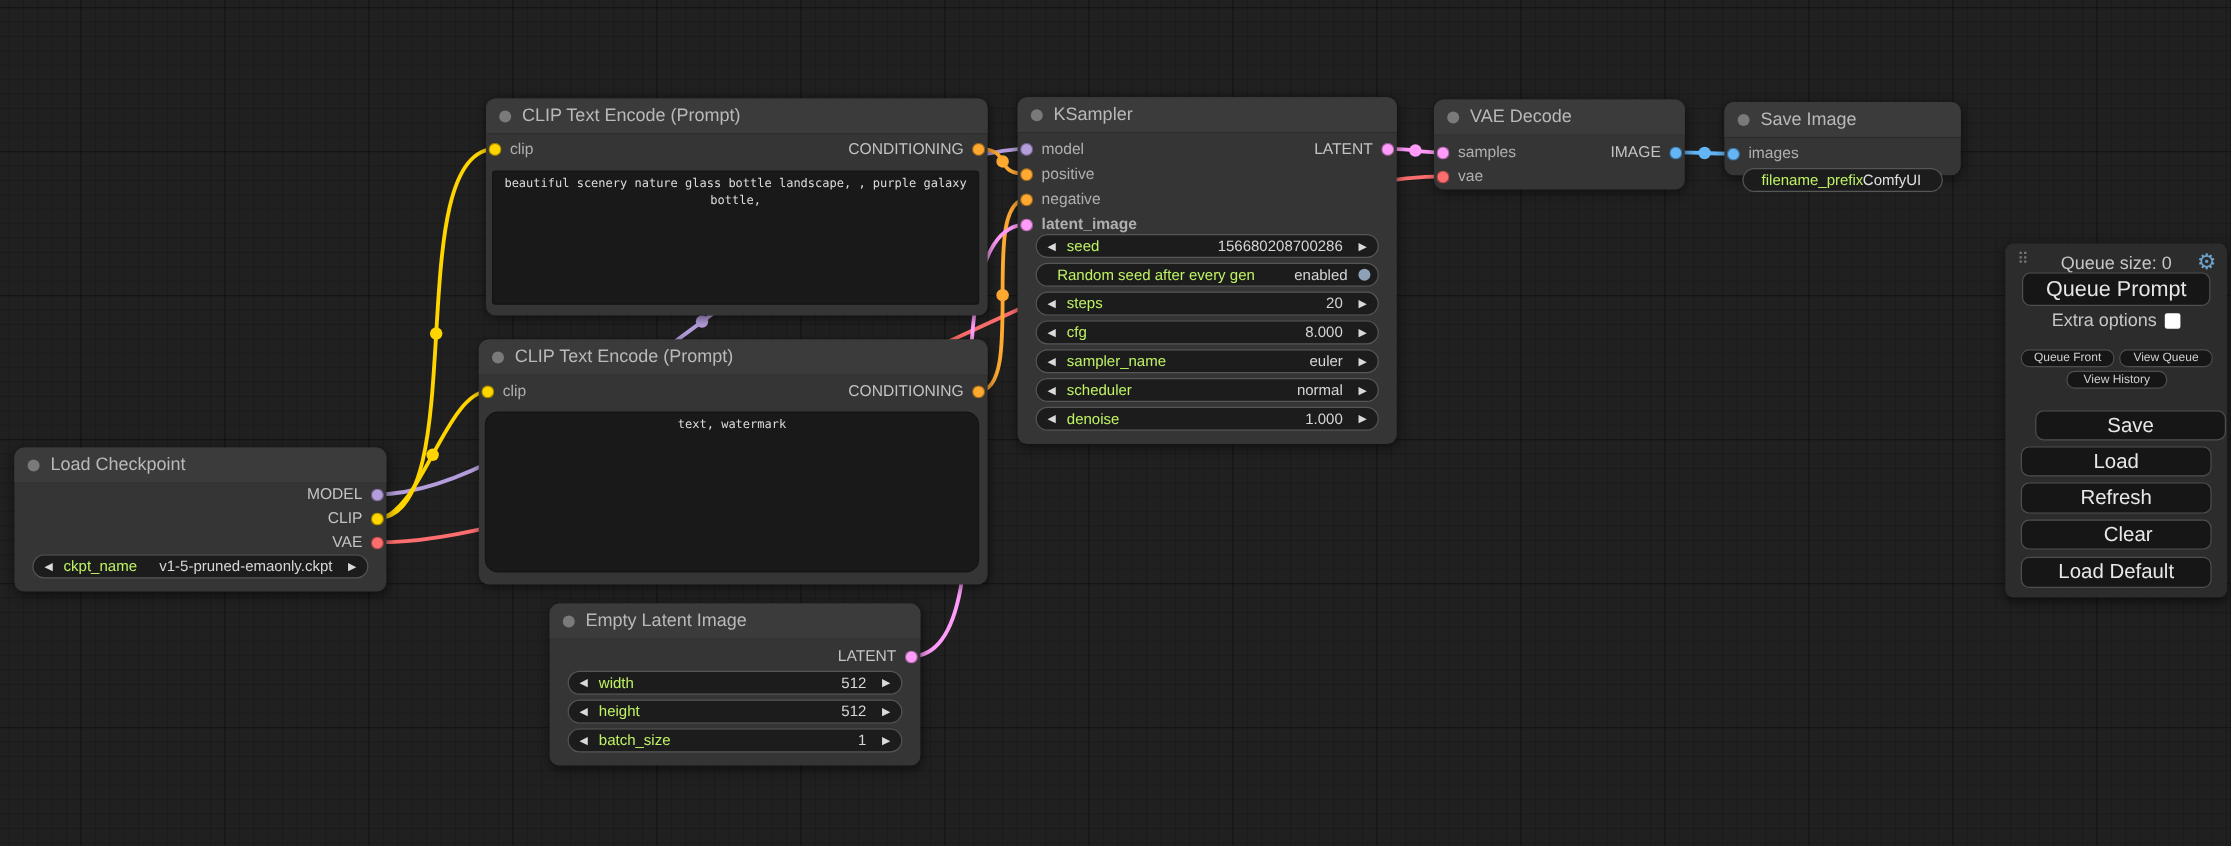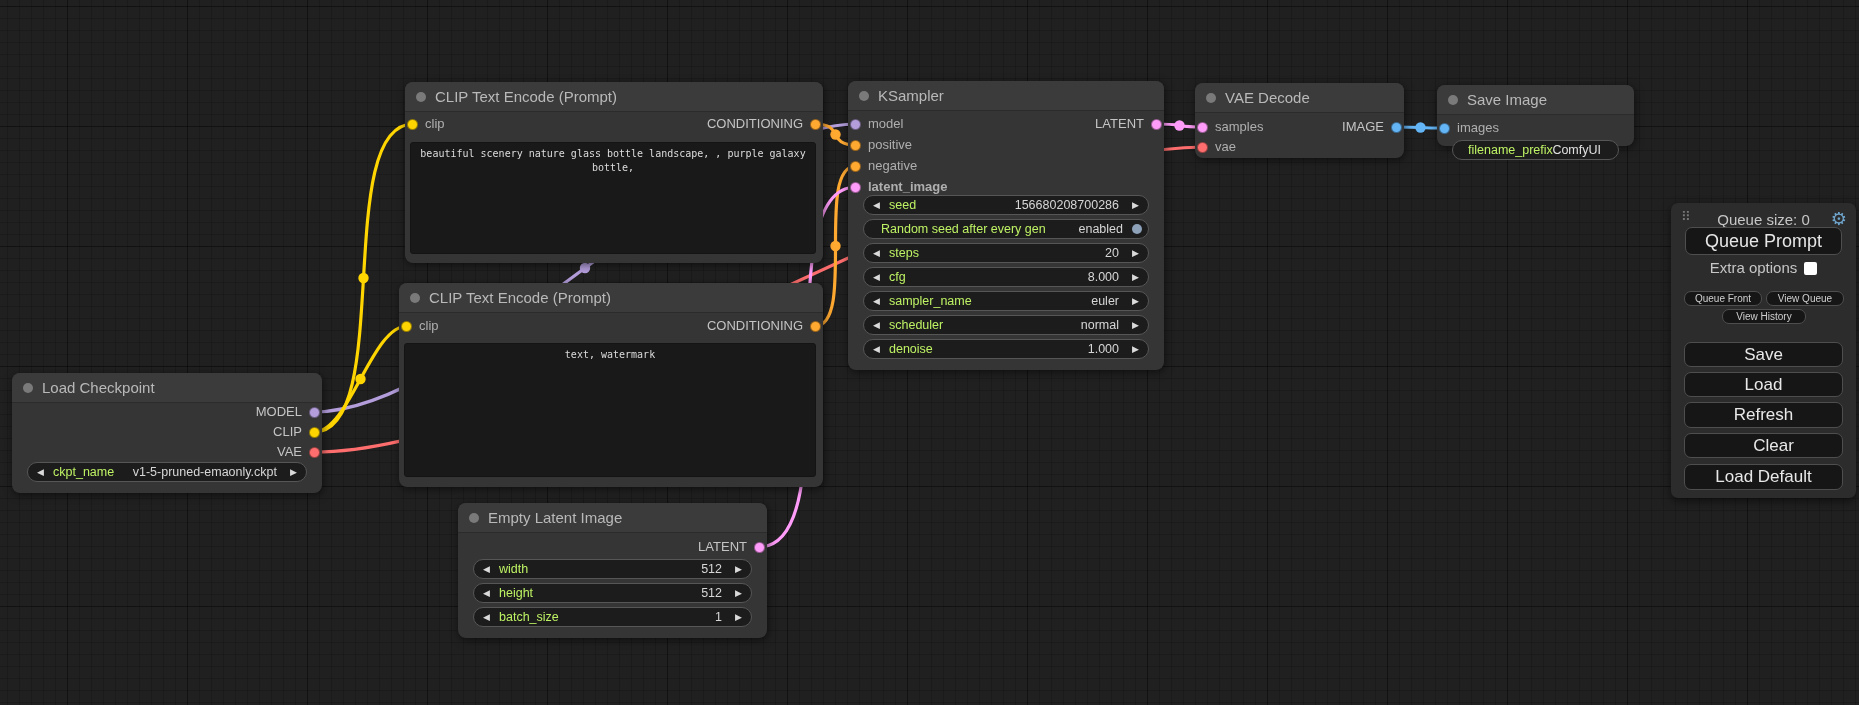--- a/index.html
+++ b/index.html
@@ -122,21 +122,21 @@
       </div>
       <div class="node" style="left: 399px; top: 283px; width: 424px; height: 204px;">
         <div class="node-title">
           <span class="tdot"></span>
           <span class="tlabel">CLIP Text Encode (Prompt)</span>
         </div>
         <span class="slot-dot" style="left: 2px; top: 38px; background: rgb(255, 213, 0);"></span>
         <span class="slot-label" style="left: 20px; top: 35px;">clip</span>
         <span class="slot-dot" style="right: 2px; top: 38px; background: rgb(255, 169, 49);"></span>
         <span class="slot-label out" style="right: 20px; top: 35px;">CONDITIONING</span>
-        <div class="textarea" style="left: 5px; top: 60px; width: 412px; height: 134px;">text, watermark</div>
+        <div class="textarea" style="left: 5px; top: 60px; width: 412px; height: 134px; border-radius: 11px;">text, watermark</div>
       </div>
       <div class="node" style="left: 848px; top: 81px; width: 316px; height: 289px;">
         <div class="node-title">
           <span class="tdot"></span>
           <span class="tlabel">KSampler</span>
         </div>
         <span class="slot-dot" style="left: 2px; top: 38px; background: rgb(179, 157, 219);"></span>
         <span class="slot-label" style="left: 20px; top: 35px;">model</span>
         <span class="slot-dot" style="left: 2px; top: 59px; background: rgb(255, 169, 49);"></span>
         <span class="slot-label" style="left: 20px; top: 56px;">positive</span>
@@ -245,20 +245,20 @@
     <span class="qsize">Queue size: 0</span>
     <span class="qgear">⚙</span>
     <button class="qbtn qprompt">Queue Prompt</button>
     <div class="qextra">
       <span>Extra options</span><span class="qcheck"></span>
     </div>
     <button class="qbtn qsmall" style="left:13px;top:88px;width:78px;">Queue Front</button>
     <button class="qbtn qsmall" style="left:95px;top:88px;width:78px;">View Queue</button>
     <button class="qbtn qsmall" style="left:51px;top:106px;width:84px;">View History</button>
     <div id="qbuttons">
-        <button class="qbtn qbig" style="top: 139px; height: 25px;">Save</button>
+        <button class="qbtn qbig" style="top: 139px; height: 25px; margin-left: 12px;">Save</button>
         <button class="qbtn qbig" style="top: 169px; height: 25px;">Load</button>
         <button class="qbtn qbig" style="top: 199px; height: 26px;">Refresh</button>
         <button class="qbtn qbig" style="top: 230px; height: 25px; padding-left: 20px;">Clear</button>
         <button class="qbtn qbig" style="top: 261px; height: 26px;">Load Default</button>
       </div>
   </div>
 </div>
 
 </body></html>

